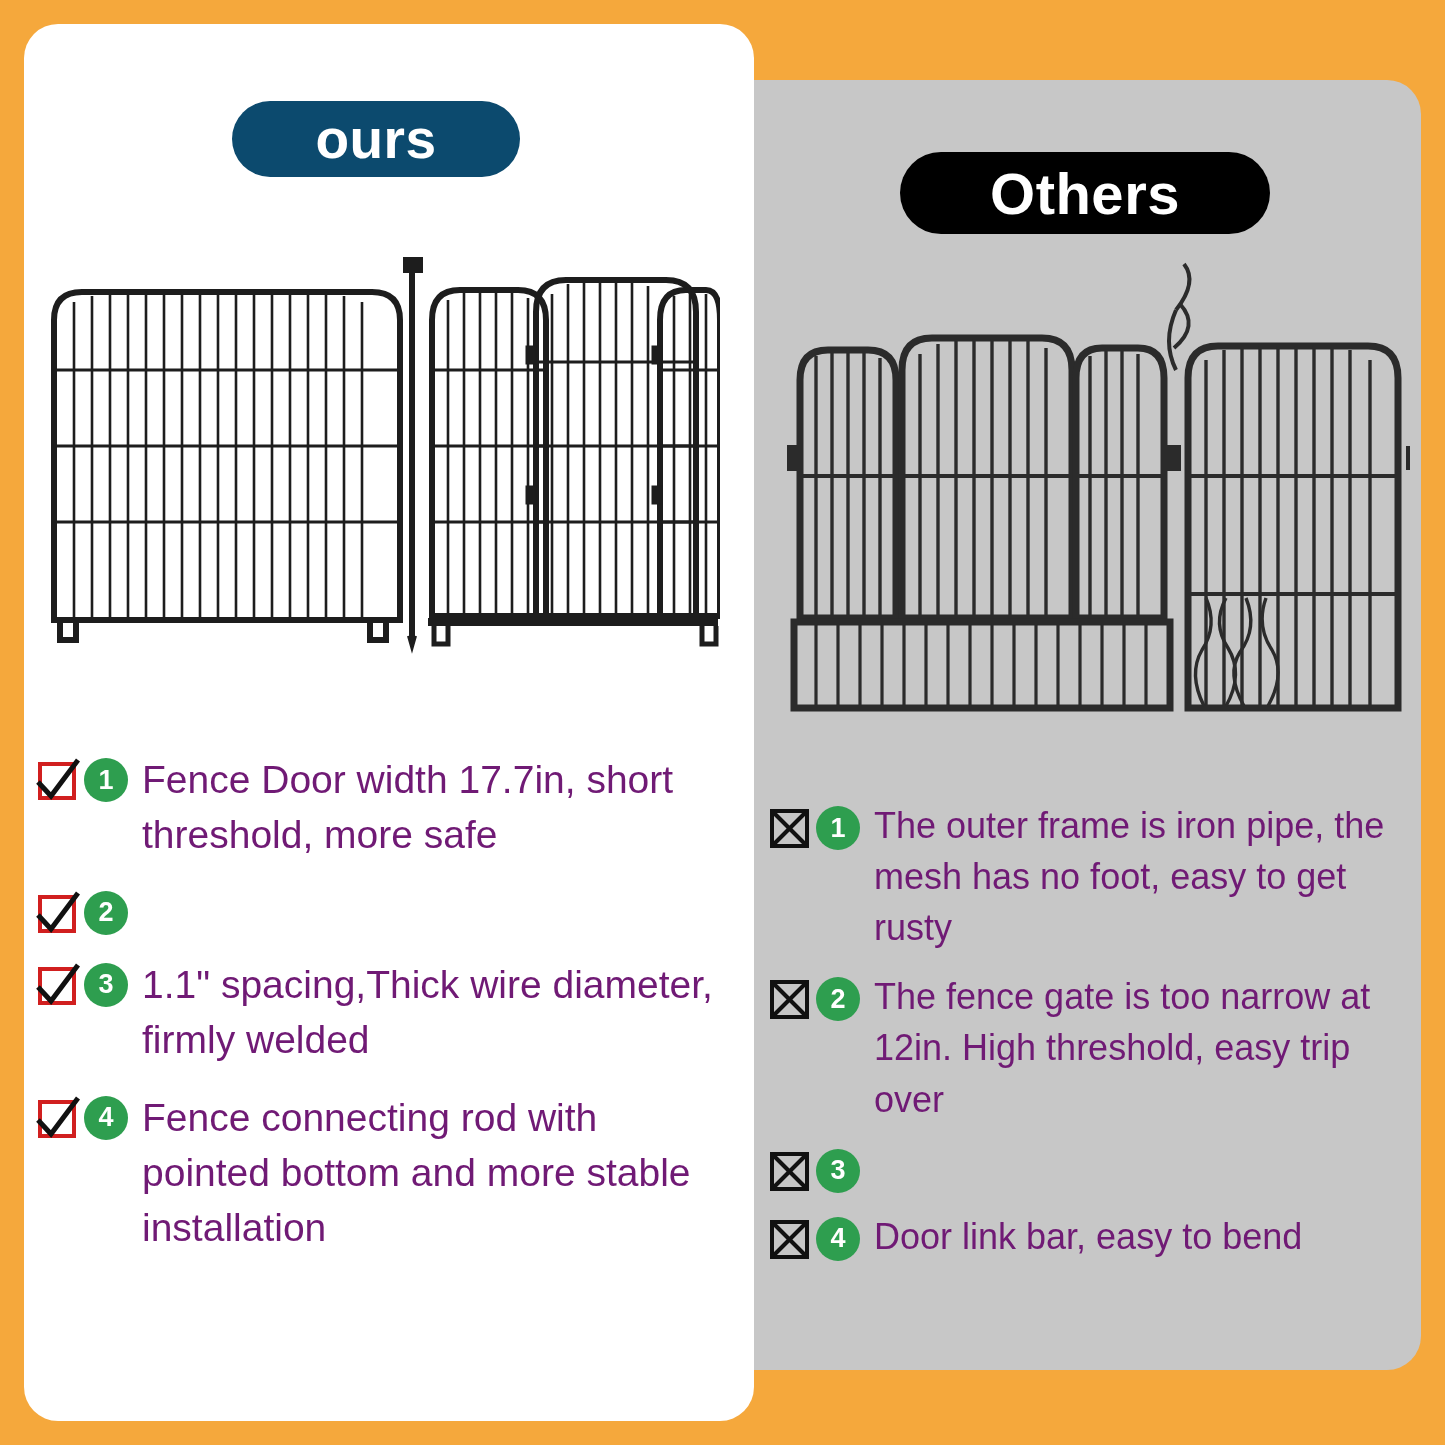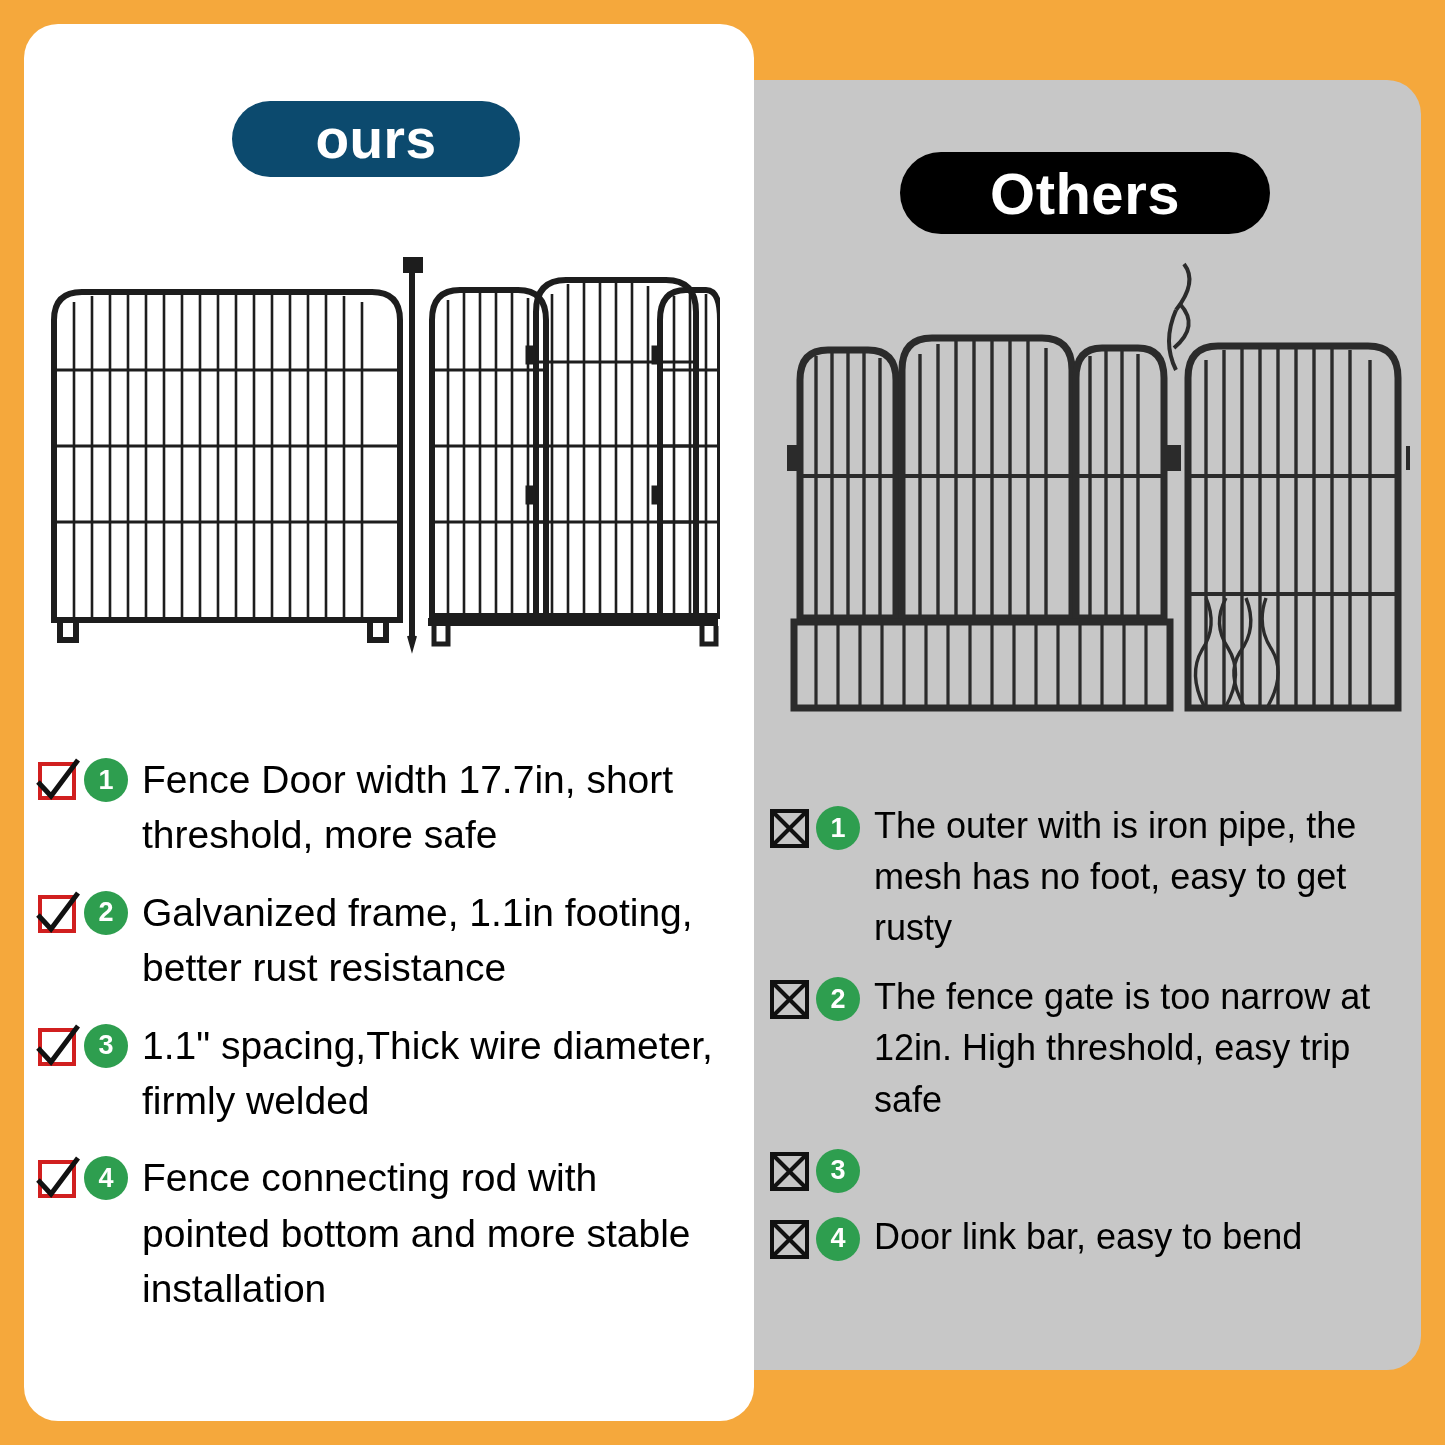--- a/index.html
+++ b/index.html
@@ -142,21 +142,21 @@
     display: flex;
     align-items: center;
     justify-content: center;
     margin-top: 6px;
     margin-right: 14px;
   }
 
   .ftext {
     font-size: 39px;
     line-height: 1.42;
-    color: #000000;
+    color: #701a75;
     font-weight: 400;
   }
   .features-others .ftext {
     font-size: 36px;
     line-height: 1.42;
   }
 </style>
 </head>
 <body>
 
@@ -255,31 +255,31 @@
 
   <div class="features features-others">
 
     <div class="feature">
       <svg class="mark" viewBox="0 0 44 44">
         <rect x="4" y="5" width="35" height="35" fill="none" stroke="#111" stroke-width="4"></rect>
         <line x1="5" y1="6" x2="38" y2="39" stroke="#111" stroke-width="4"></line>
         <line x1="38" y1="6" x2="5" y2="39" stroke="#111" stroke-width="4"></line>
       </svg>
       <div class="numcircle">1</div>
-      <div class="ftext">The outer with is iron pipe, the mesh has no foot, easy to get rusty</div>
+      <div class="ftext">The outer frame is iron pipe, the mesh has no foot, easy to get rusty</div>
     </div>
 
     <div class="feature">
       <svg class="mark" viewBox="0 0 44 44">
         <rect x="4" y="5" width="35" height="35" fill="none" stroke="#111" stroke-width="4"></rect>
         <line x1="5" y1="6" x2="38" y2="39" stroke="#111" stroke-width="4"></line>
         <line x1="38" y1="6" x2="5" y2="39" stroke="#111" stroke-width="4"></line>
       </svg>
       <div class="numcircle">2</div>
-      <div class="ftext">The fence gate is too narrow at 12in. High threshold, easy trip safe</div>
+      <div class="ftext">The fence gate is too narrow at 12in. High threshold, easy trip over</div>
     </div>
 
     <div class="feature">
       <svg class="mark" viewBox="0 0 44 44">
         <rect x="4" y="5" width="35" height="35" fill="none" stroke="#111" stroke-width="4"></rect>
         <line x1="5" y1="6" x2="38" y2="39" stroke="#111" stroke-width="4"></line>
         <line x1="38" y1="6" x2="5" y2="39" stroke="#111" stroke-width="4"></line>
       </svg>
       <div class="numcircle">3</div>
     </div>
@@ -390,21 +390,20 @@
       <div class="numcircle">1</div>
       <div class="ftext">Fence Door width 17.7in, short threshold, more safe</div>
     </div>
 
     <div class="feature">
       <svg class="mark" viewBox="0 0 44 44">
         <rect x="4" y="6" width="34" height="34" fill="none" stroke="#d11f1f" stroke-width="4"></rect>
         <path d="M2 24 L15 38 L42 2" fill="none" stroke="#111" stroke-width="5"></path>
       </svg>
       <div class="numcircle">2</div>
-      <div class="ftext">Galvanized frame,  1.1in footing, better rust resistance</div>
     </div>
 
     <div class="feature">
       <svg class="mark" viewBox="0 0 44 44">
         <rect x="4" y="6" width="34" height="34" fill="none" stroke="#d11f1f" stroke-width="4"></rect>
         <path d="M2 24 L15 38 L42 2" fill="none" stroke="#111" stroke-width="5"></path>
       </svg>
       <div class="numcircle">3</div>
       <div class="ftext">1.1" spacing,Thick wire diameter, firmly welded</div>
     </div>

